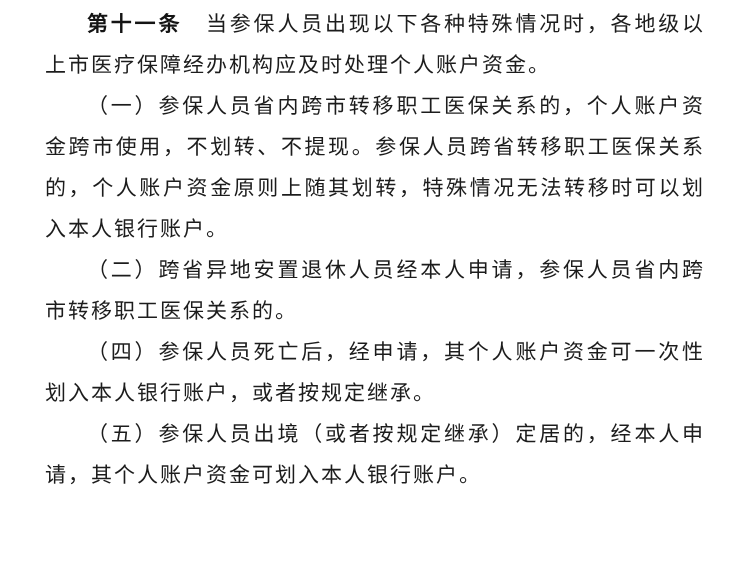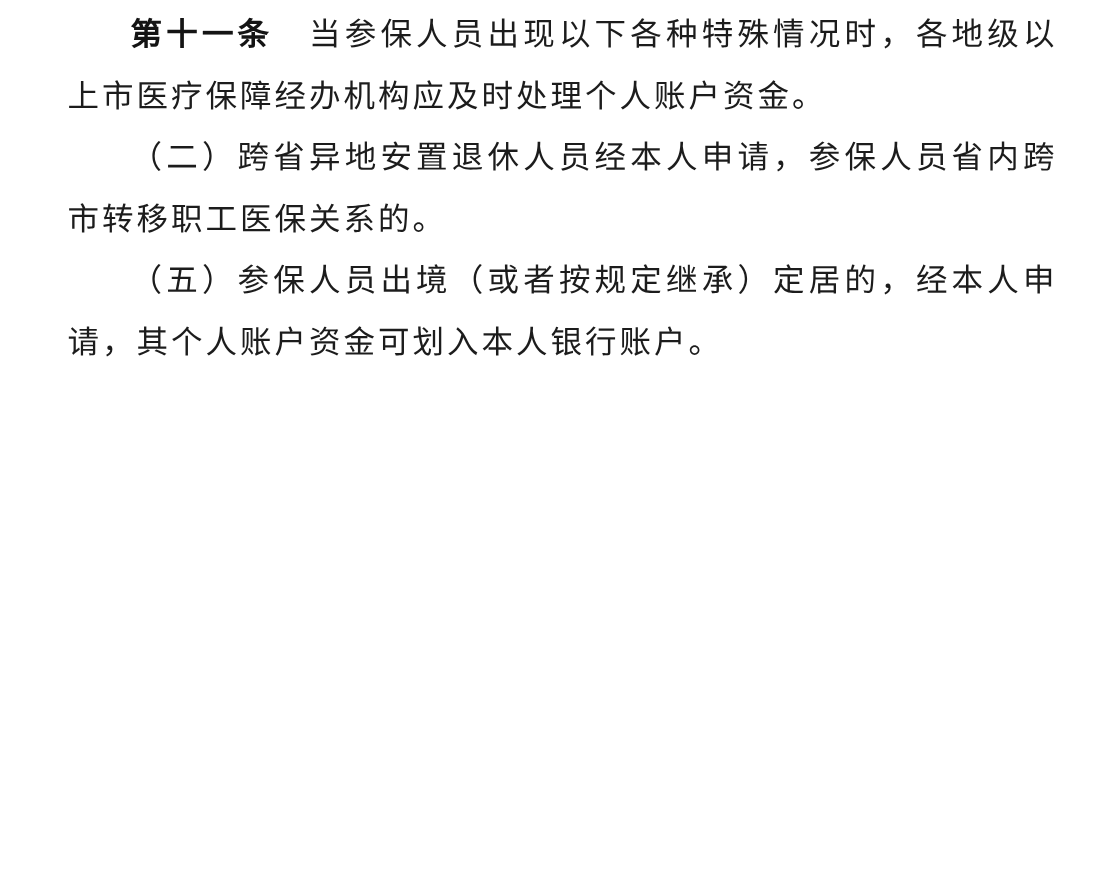--- a/index.html
+++ b/index.html
@@ -38,19 +38,21 @@
     color: #141414;
     font-family: "Liberation Sans", "DejaVu Sans", sans-serif;
   }
 </style>
 </head>
 <body>
 
 <div class="page">
   <p class="para"><span class="article-label">第十一条</span><span>　</span><span>当参保人员出现以下各种特殊情况时，各地级以上市医疗保障经办机构应及时处理个人账户资金。</span></p>
 
+  <p class="para">（一）参保人员省内跨市转移职工医保关系的，个人账户资金跨市使用，不划转、不提现。参保人员跨省转移职工医保关系的，个人账户资金原则上随其划转，特殊情况无法转移时可以划入本人银行账户。</p>
 
   <p class="para">（二）跨省异地安置退休人员经本人申请，参保人员省内跨市转移职工医保关系的。</p>
 
 
+  <p class="para">（四）参保人员死亡后，经申请，其个人账户资金可一次性划入本人银行账户，或者按规定继承。</p>
 
   <p class="para">（五）参保人员出境（或者按规定继承）定居的，经本人申请，其个人账户资金可划入本人银行账户。</p>
 </div>
 
 </body></html>

